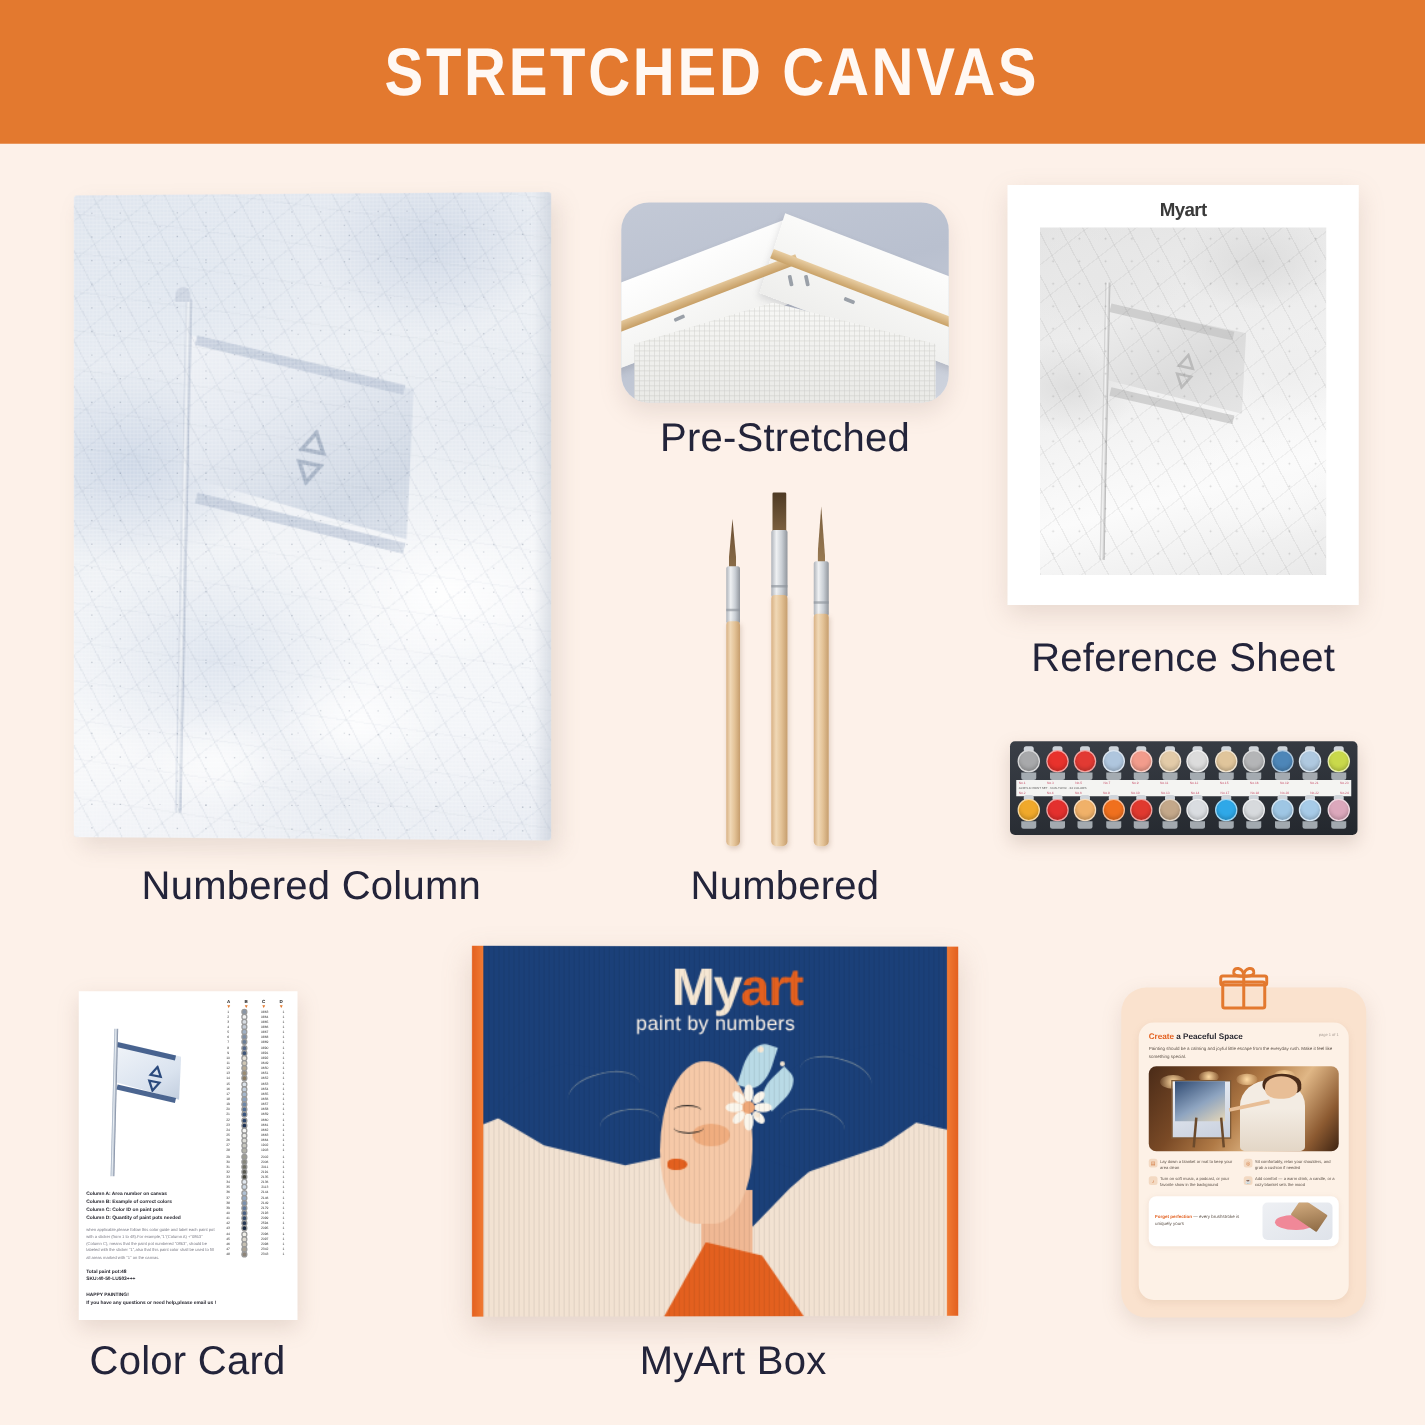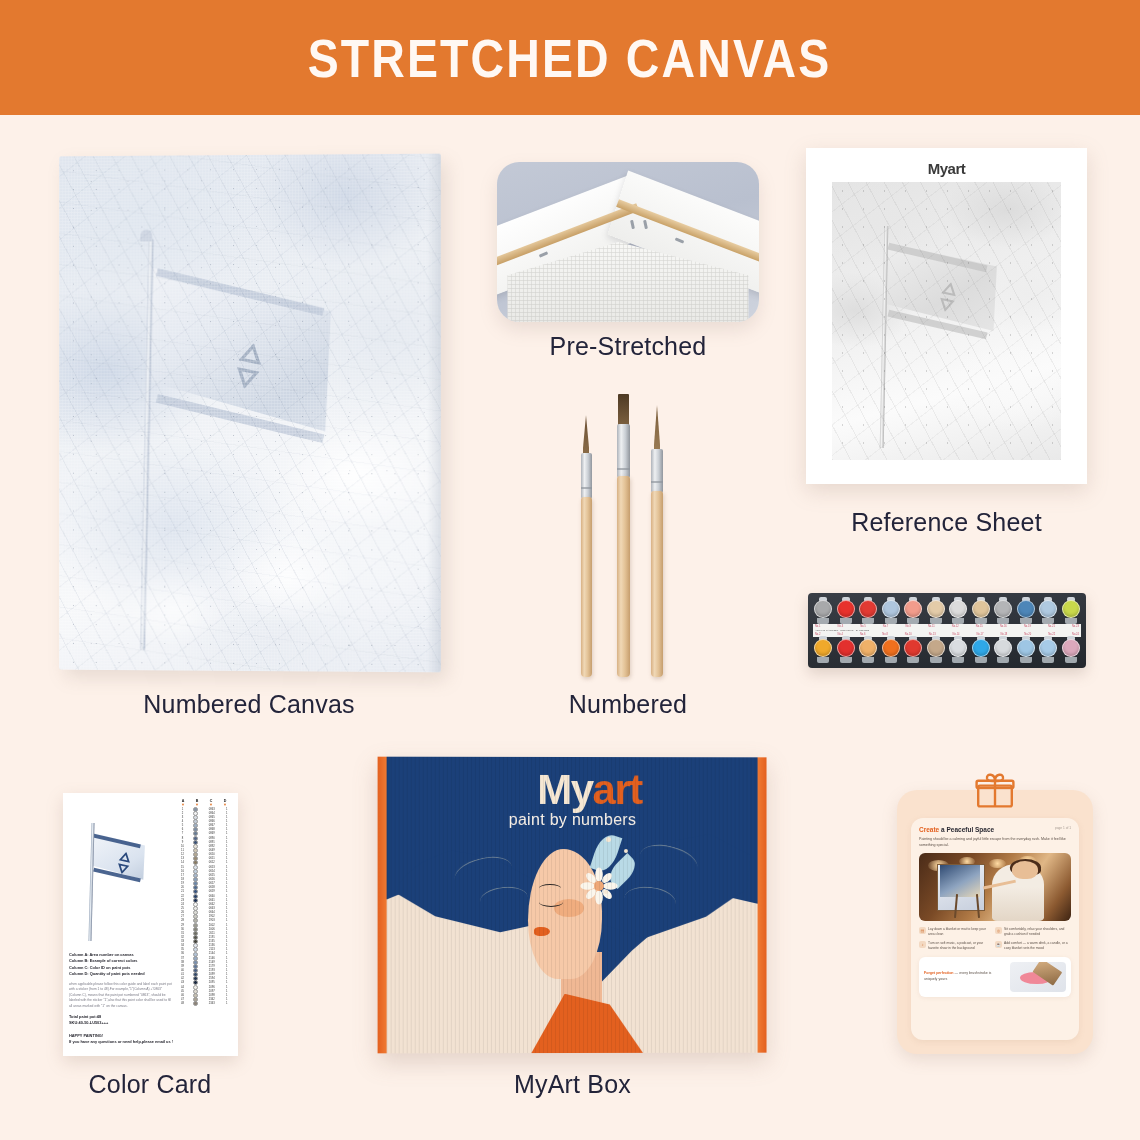--- a/index.html
+++ b/index.html
@@ -16,21 +16,21 @@
     background:#E3792F;display:flex;align-items:center;justify-content:center;
   }
   .header-title{
     color:#FFF8F3;font-size:54px;font-weight:bold;letter-spacing:2.5px;
     transform:scaleX(0.86);font-family:"Liberation Sans", sans-serif;
   }
 
   
   .label{
     position:absolute;text-align:center;color:#23243A;
-    font-size:25px;letter-spacing:0.2px;white-space:nowrap;
+    font-size:32px;letter-spacing:0.2px;white-space:nowrap;
     font-family:"Liberation Sans", sans-serif;
   }
 
   
   .canvas-wrap{position:absolute;left:58px;top:155px;width:382px;height:516px;}
   .canvas-body{
     position:absolute;inset:0;border-radius:3px;overflow:hidden;
     background:#E9EDF3;
     box-shadow:6px 8px 18px rgba(140,120,110,.18);
     transform:perspective(1400px) rotateY(-2.2deg);
@@ -328,21 +328,21 @@
       </div>
       <div class="pole"></div>
       <div class="pole-cap"></div>
       <div class="cloud-hi"></div>
       <div class="pbn-lines"></div>
       <div class="pbn-dots"></div>
       <div class="pbn-weave"></div>
       <div class="canvas-edge"></div>
     </div>
   </div>
-  <div class="label" style="left:58px;top:690px;width:382px;">Numbered Canvas</div>
+  <div class="label" style="left:58px;top:690px;width:382px;">Numbered Column</div>
 
   <div class="prestretch">
     <div class="ps-canvasA"></div>
     <div class="ps-canvasB"></div>
     <div class="ps-woodA"></div>
     <div class="ps-woodB"></div>
     <div class="ps-back"></div>
     <div class="ps-mesh"></div>
     <div class="staple" style="left:50%;top:38%;transform:rotate(78deg);"></div>
     <div class="staple" style="left:55%;top:38%;transform:rotate(78deg);"></div>
@@ -1018,21 +1018,21 @@
       <div class="dot-w" style="left:58.5%;top:45%;width:4px;height:4px;"></div>
       <div class="box-logo">
         <span class="logo-my">My</span><span class="logo-art">art</span>
       </div>
       <div class="box-sub">paint by numbers</div>
       <div class="box-texture"></div>
     </div>
     <div class="box-edge-l"></div>
     <div class="box-edge-r"></div>
   </div>
-  <div class="label" style="left:378px;top:1070px;width:389px;">MyArt Box</div>
+  <div class="label" style="left:392px;top:1070px;width:389px;">MyArt Box</div>
 
   <div class="pdf">
     <div class="gift">
       <svg viewBox="0 0 100 90">
         <rect x="8" y="34" width="84" height="52" rx="4" fill="none" stroke="#E3792F" stroke-width="6"></rect>
         <rect x="4" y="22" width="92" height="18" rx="4" fill="none" stroke="#E3792F" stroke-width="6"></rect>
         <line x1="50" y1="22" x2="50" y2="86" stroke="#E3792F" stroke-width="6"></line>
         <path d="M50 22 C50 4 28 2 30 16 C31 22 42 23 50 22Z" fill="none" stroke="#E3792F" stroke-width="6"></path>
         <path d="M50 22 C50 4 72 2 70 16 C69 22 58 23 50 22Z" fill="none" stroke="#E3792F" stroke-width="6"></path>
       </svg>

